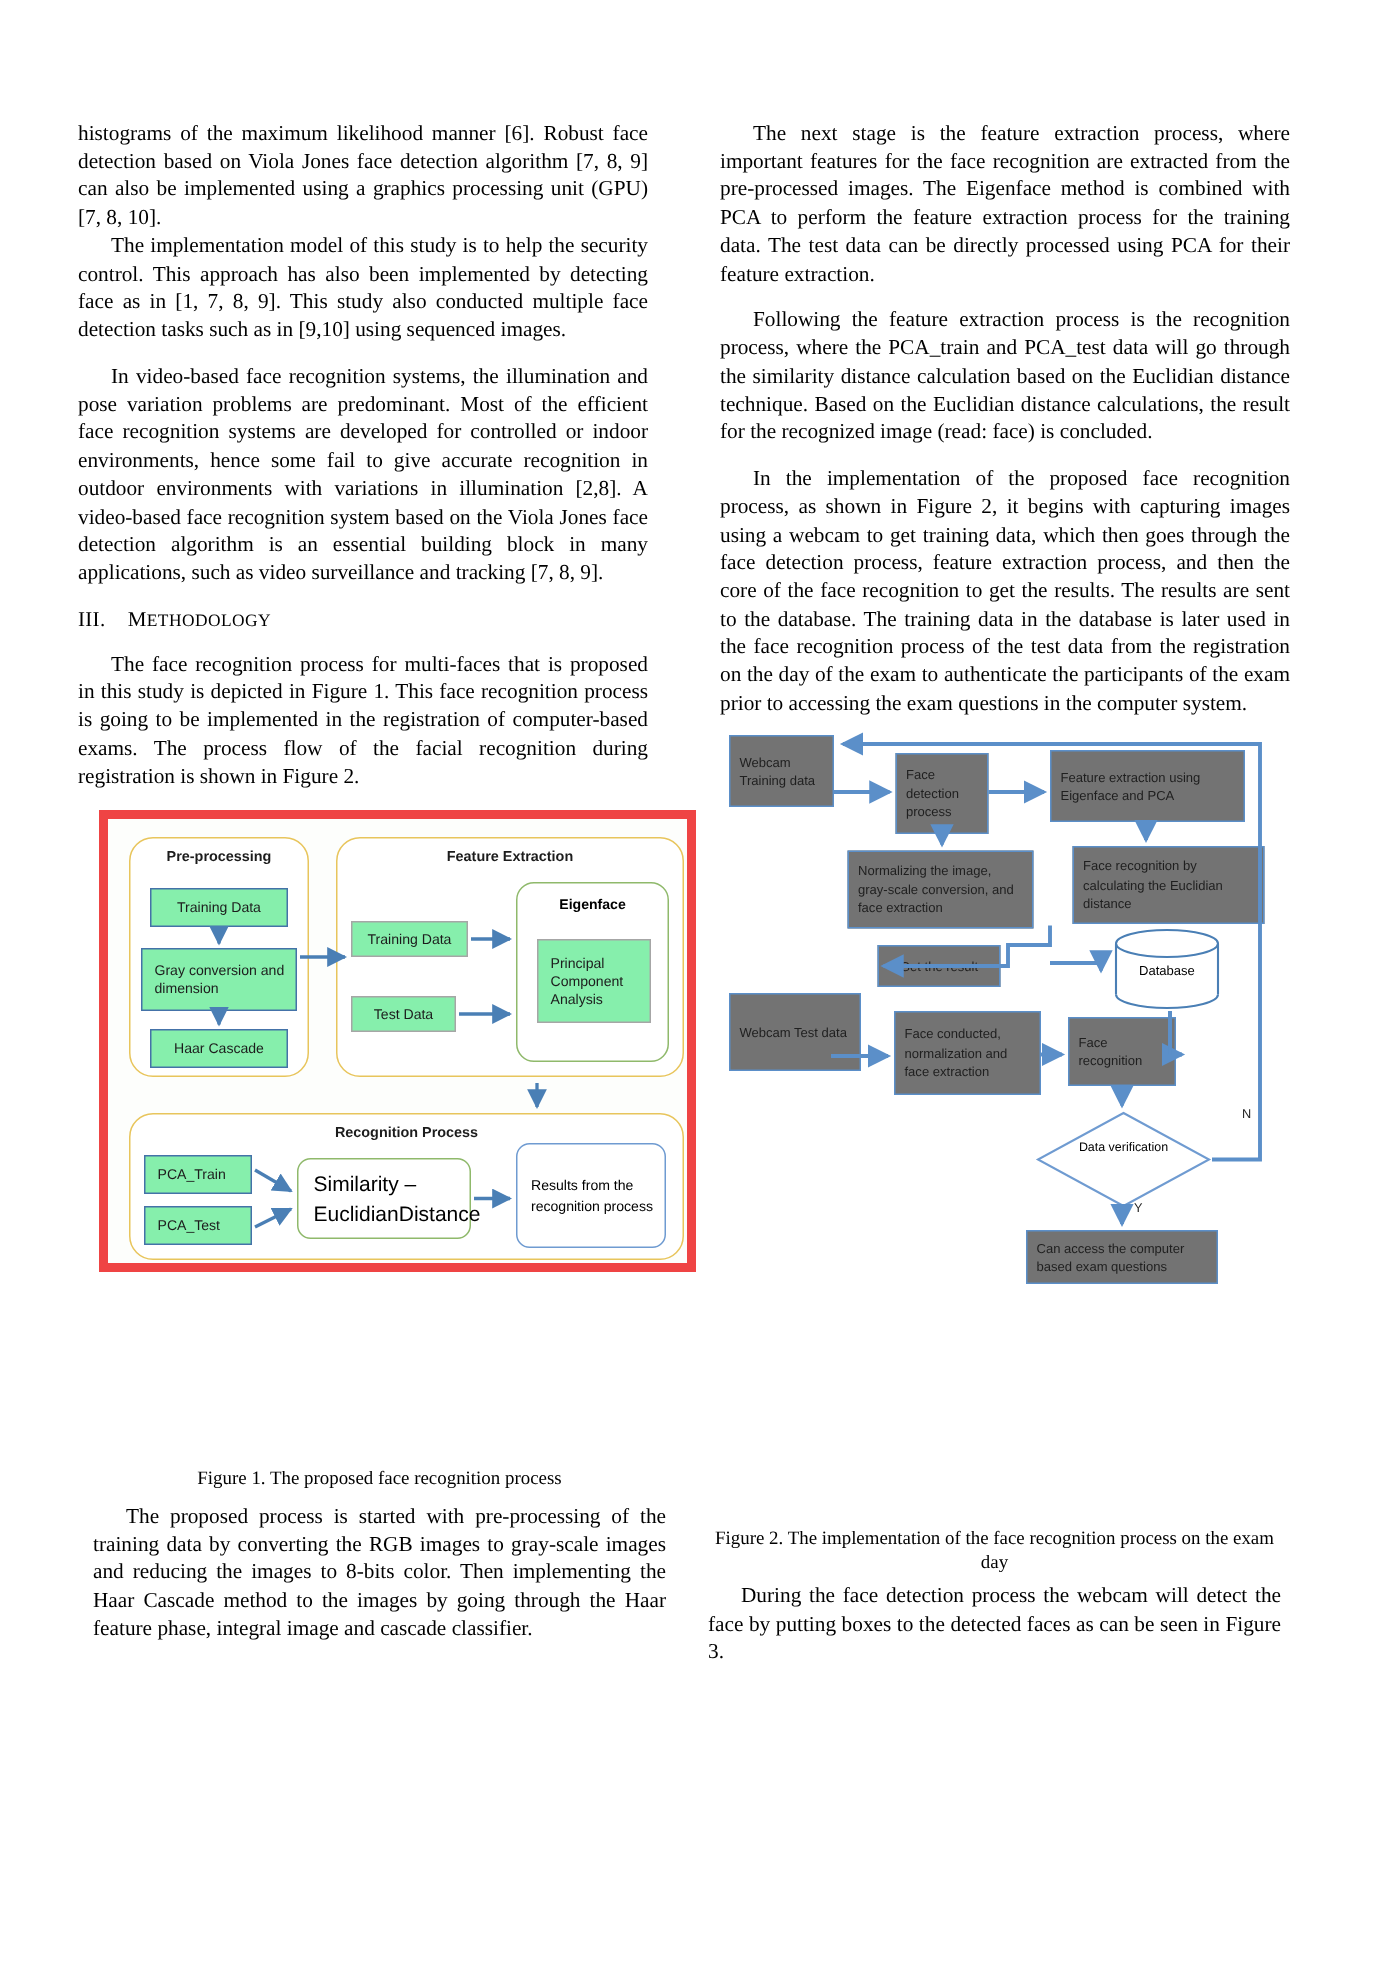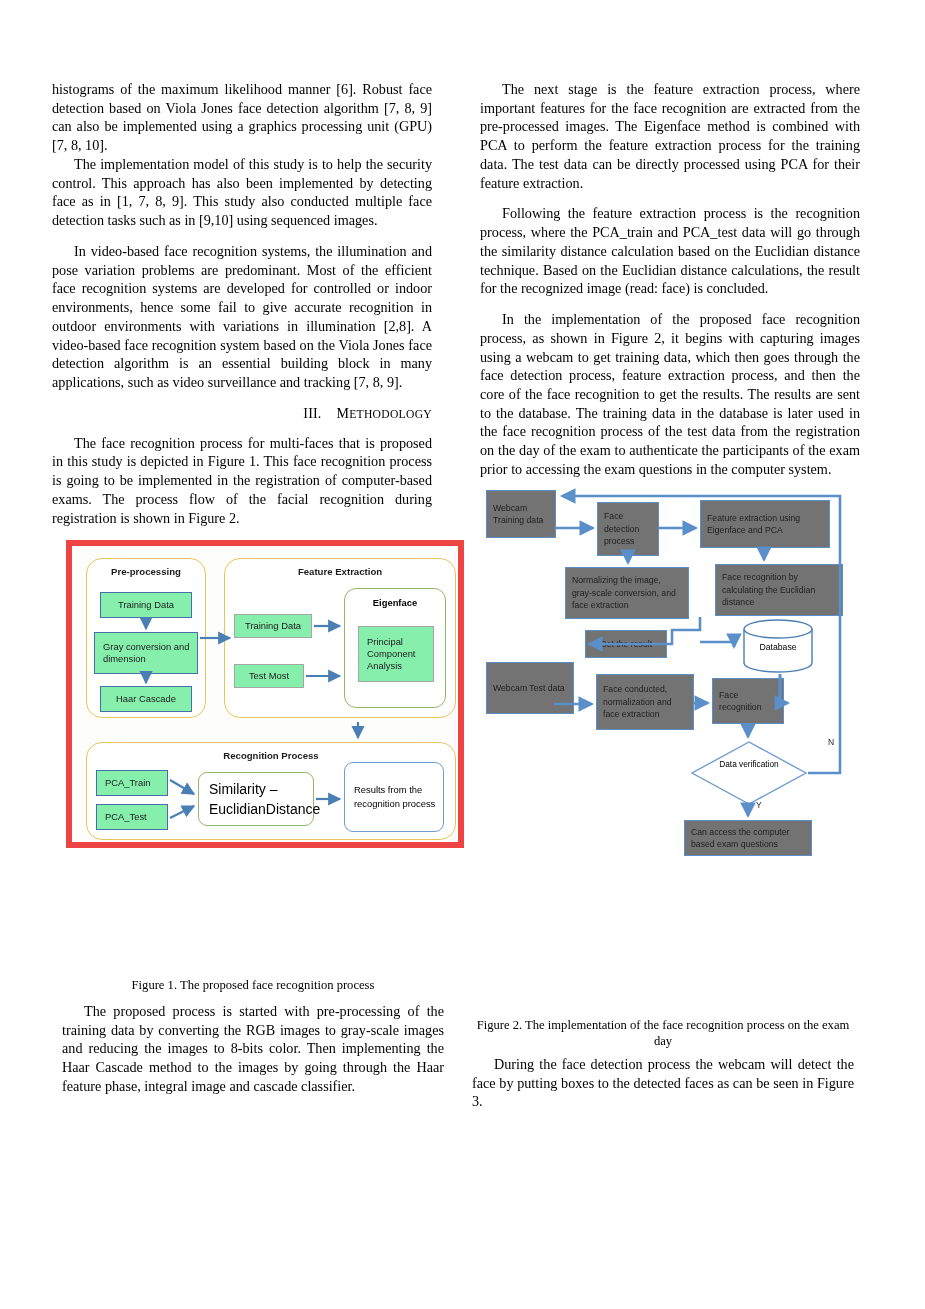--- a/index.html
+++ b/index.html
@@ -35,21 +35,21 @@
     font-size: 14.2px;
     line-height: 1.32;
     text-indent: 22px;
     hyphens: none;
   }
   p.para.noind { text-indent: 0; }
   p.gap { margin-top: 12px; }
   p.tight { margin-top: 0; }
 
   .section-head {
-    text-align: right;
+    text-align: left;
     font-size: 14px;
     margin: 14px 0 12px 0;
     letter-spacing: 0.2px;
   }
   .section-head .num { font-variant: normal; }
   .smallcaps {
     font-size: 11.6px;
     letter-spacing: 0.3px;
   }
   .smallcaps .cap { font-size: 14px; }
@@ -226,21 +226,21 @@
       <div class="f1-group-title">Pre-processing</div>
     </div>
     <div class="f1-box" style="left:28px; top:46px; width:92px; height:26px;">Training Data</div>
     <div class="f1-box left" style="left:22px; top:86px; width:104px; height:42px;">Gray conversion and dimension</div>
     <div class="f1-box" style="left:28px; top:140px; width:92px; height:26px;">Haar Cascade</div>
 
     <div class="f1-group" style="left:152px; top:12px; width:232px; height:160px;">
       <div class="f1-group-title">Feature Extraction</div>
     </div>
     <div class="f1-box gray" style="left:162px; top:68px; width:78px; height:24px;">Training Data</div>
-    <div class="f1-box gray" style="left:162px; top:118px; width:70px; height:24px;">Test Most</div>
+    <div class="f1-box gray" style="left:162px; top:118px; width:70px; height:24px;">Test Data</div>
 
     <div class="f1-inner-green" style="left:272px; top:42px; width:102px; height:120px;">
       <div class="f1-inner-title">Eigenface</div>
     </div>
     <div class="f1-box gray left" style="left:286px; top:80px; width:76px; height:56px; align-items:center;">Principal Component Analysis</div>
 
     <div class="f1-group" style="left:14px; top:196px; width:370px; height:98px;">
       <div class="f1-group-title">Recognition Process</div>
     </div>
     <div class="f1-box left" style="left:24px; top:224px; width:72px; height:26px;">PCA_Train</div>

